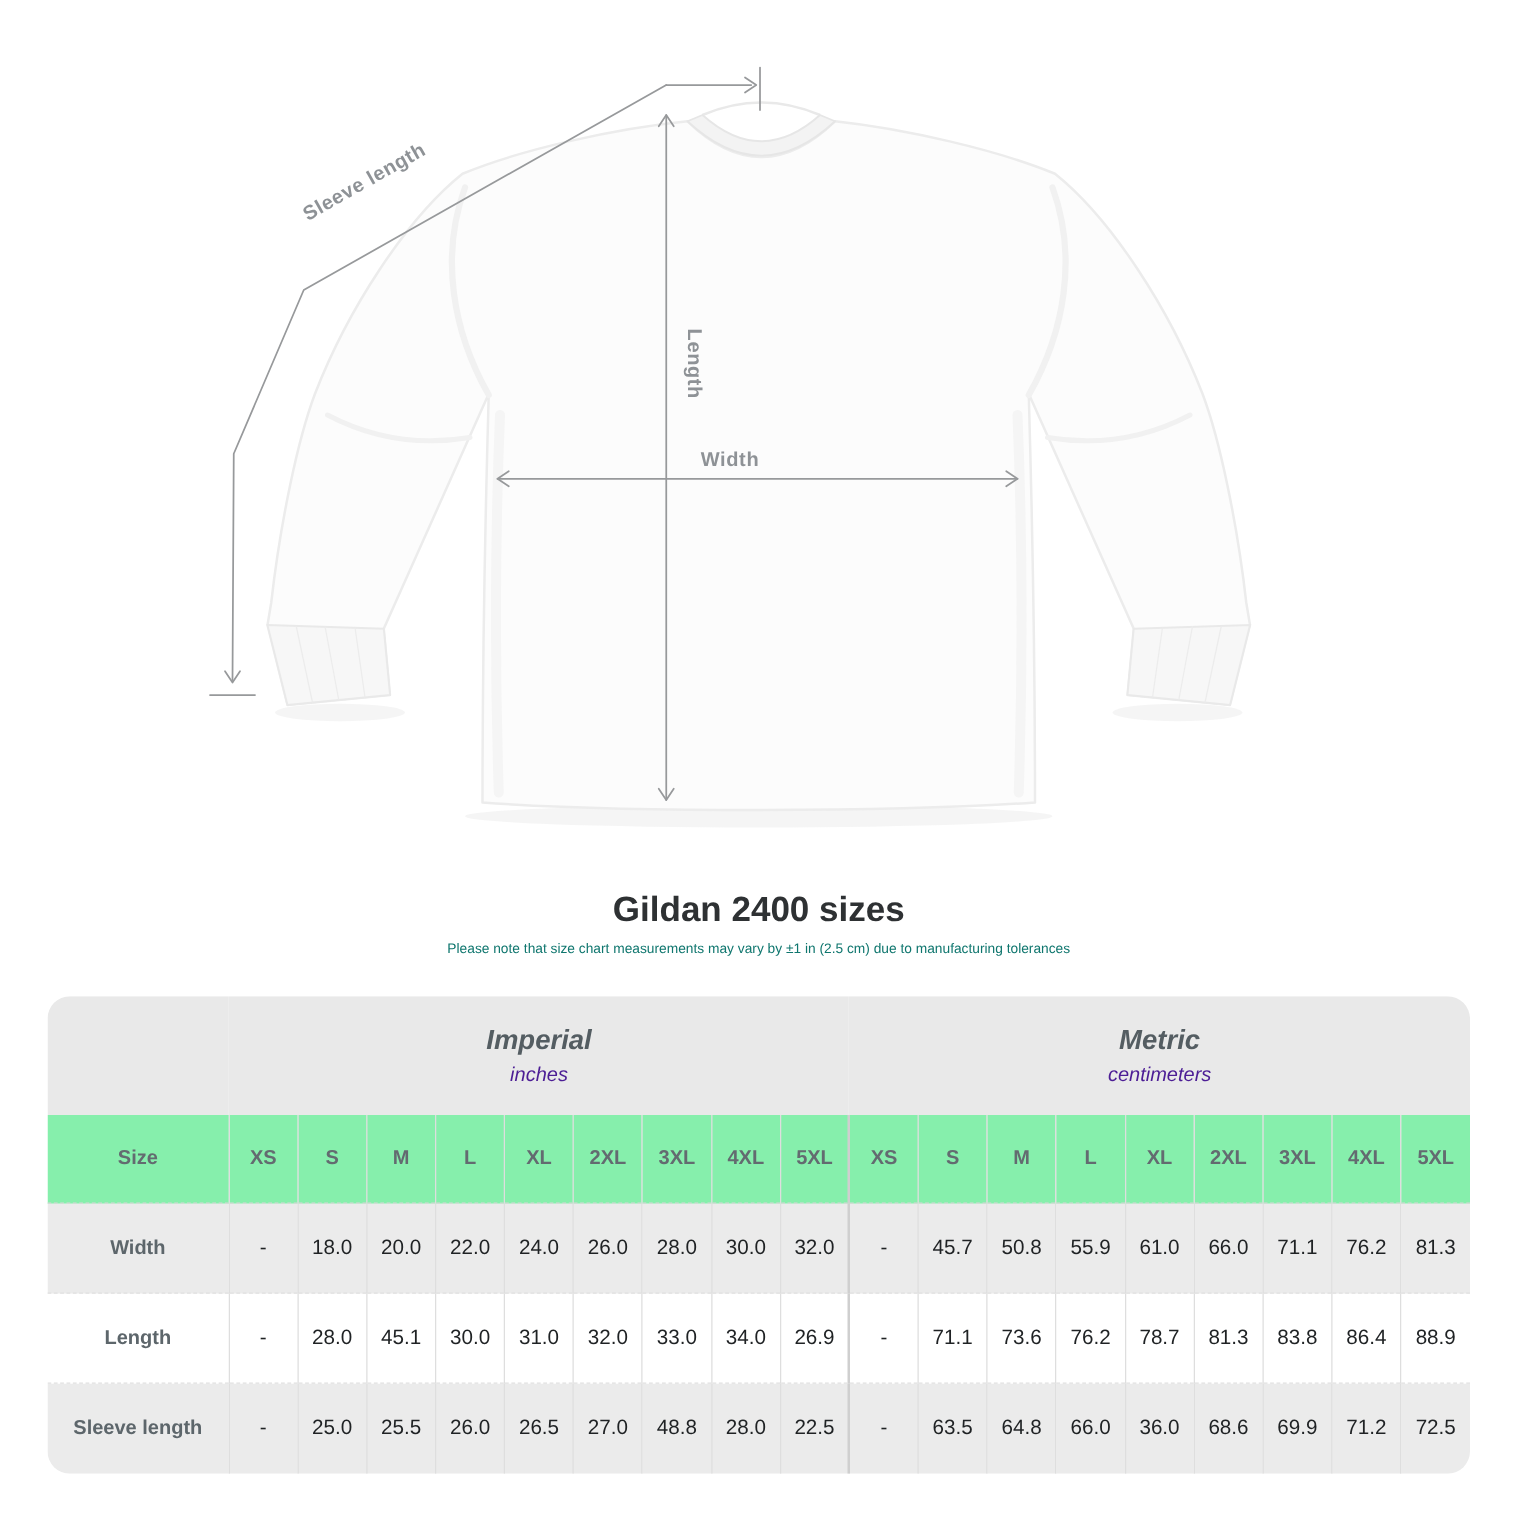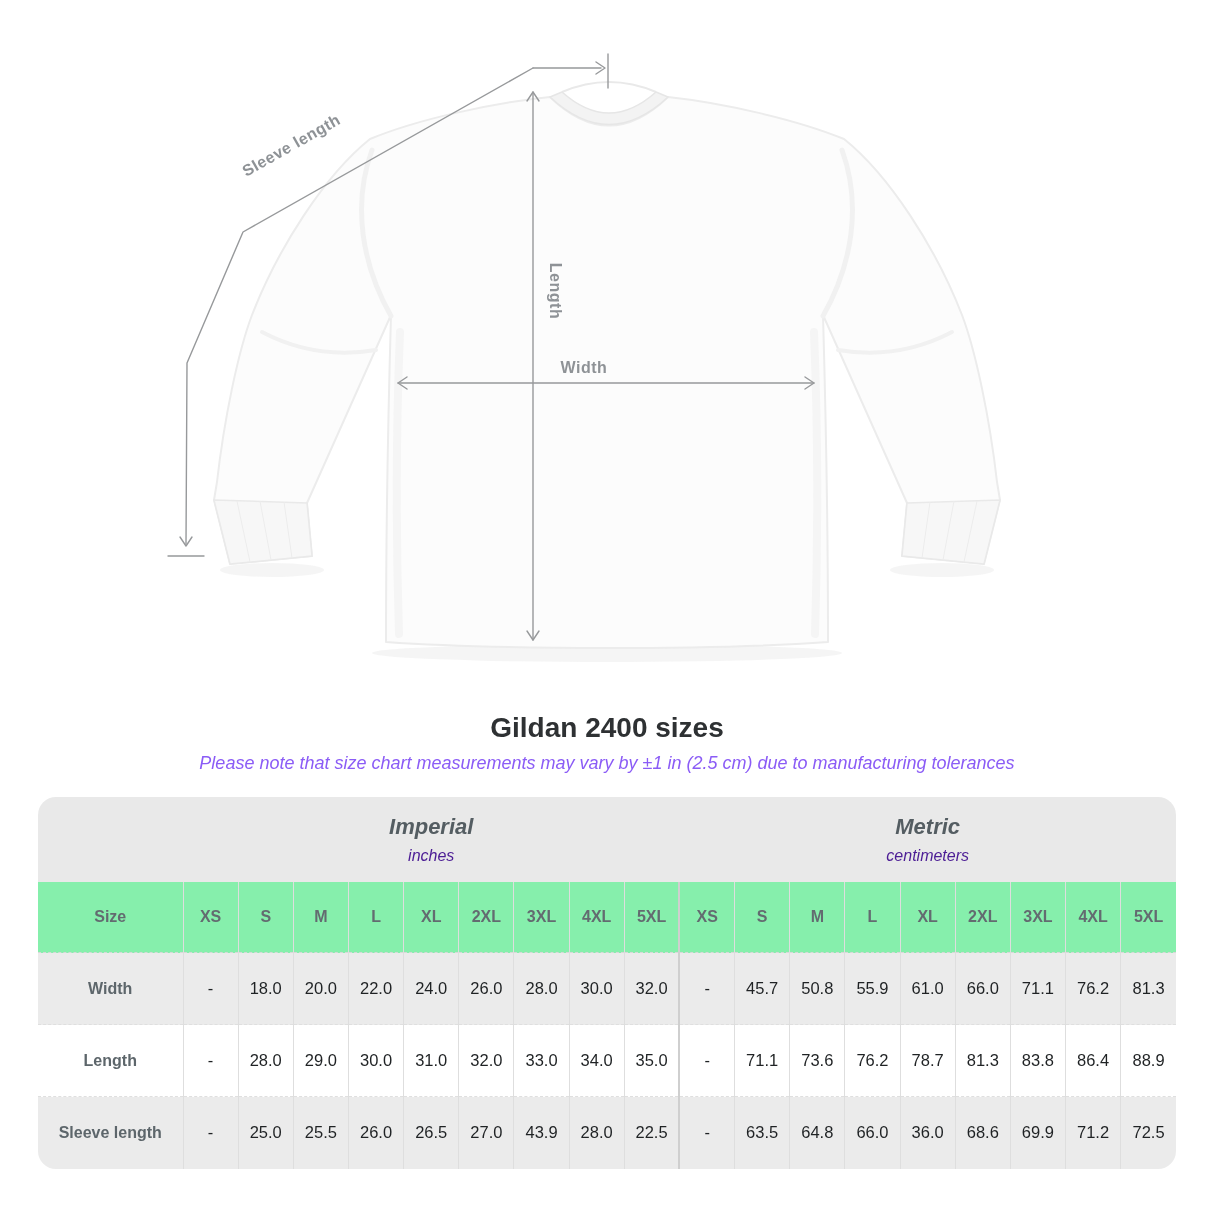--- a/index.html
+++ b/index.html
@@ -13,32 +13,32 @@
     font-family:"Liberation Sans", sans-serif;
     font-size:16px; font-weight:bold; fill:#8e9296; letter-spacing:0.5px;
   }
   .page-title {
     position:absolute; top:712px; left:0; width:100%;
     text-align:center; font-size:28px; font-weight:bold; color:#2e3133;
     margin:0;
   }
   .subtitle {
     position:absolute; top:753px; left:0; width:100%;
-    text-align:center; font-size:18px; font-style:italic; color:#8b5cf6;
+    text-align:center; font-size:11px; color:#0f766e;
     margin:0;
   }
   .table-card {
     position:absolute; left:38px; top:797px; width:1138px;
     border-radius:18px; overflow:hidden; background:#ffffff;
   }
   table.size-chart {
     width:100%; border-collapse:collapse; table-layout:fixed;
   }
   .group-row td {
-    background:#e9e9e9; height:85px; text-align:center; vertical-align:middle;
+    background:#e9e9e9; height:95px; text-align:center; vertical-align:middle;
     padding:0;
   }
   .group-title { font-size:22px; font-weight:bold; font-style:italic; color:#545d62; }
   .group-sub { font-size:16px; font-style:italic; color:#4c1d95; margin-top:7px; }
   tr.size-row { border-bottom:1px dashed #d8d8d8; }
   tr.size-row th {
     height:70px; background:#86efac; font-size:16px; font-weight:bold;
     color:#636b70; text-align:center; vertical-align:middle; padding:0;
   }
   tbody tr { height:72px; }
@@ -214,46 +214,46 @@
             <td class="value-cell col-line">61.0</td>
             <td class="value-cell col-line">66.0</td>
             <td class="value-cell col-line">71.1</td>
             <td class="value-cell col-line">76.2</td>
             <td class="value-cell col-line">81.3</td>
           </tr>
           <tr>
             <th class="row-label">Length</th>
             <td class="value-cell col-line">-</td>
             <td class="value-cell col-line">28.0</td>
-            <td class="value-cell col-line">29.0</td>
+            <td class="value-cell col-line">45.1</td>
             <td class="value-cell col-line">30.0</td>
             <td class="value-cell col-line">31.0</td>
             <td class="value-cell col-line">32.0</td>
             <td class="value-cell col-line">33.0</td>
             <td class="value-cell col-line">34.0</td>
-            <td class="value-cell col-line">35.0</td>
+            <td class="value-cell col-line">26.9</td>
             <td class="value-cell unit-divider">-</td>
             <td class="value-cell col-line">71.1</td>
             <td class="value-cell col-line">73.6</td>
             <td class="value-cell col-line">76.2</td>
             <td class="value-cell col-line">78.7</td>
             <td class="value-cell col-line">81.3</td>
             <td class="value-cell col-line">83.8</td>
             <td class="value-cell col-line">86.4</td>
             <td class="value-cell col-line">88.9</td>
           </tr>
           <tr class="stripe">
             <th class="row-label">Sleeve length</th>
             <td class="value-cell col-line">-</td>
             <td class="value-cell col-line">25.0</td>
             <td class="value-cell col-line">25.5</td>
             <td class="value-cell col-line">26.0</td>
             <td class="value-cell col-line">26.5</td>
             <td class="value-cell col-line">27.0</td>
-            <td class="value-cell col-line">43.9</td>
+            <td class="value-cell col-line">48.8</td>
             <td class="value-cell col-line">28.0</td>
             <td class="value-cell col-line">22.5</td>
             <td class="value-cell unit-divider">-</td>
             <td class="value-cell col-line">63.5</td>
             <td class="value-cell col-line">64.8</td>
             <td class="value-cell col-line">66.0</td>
             <td class="value-cell col-line">36.0</td>
             <td class="value-cell col-line">68.6</td>
             <td class="value-cell col-line">69.9</td>
             <td class="value-cell col-line">71.2</td>

